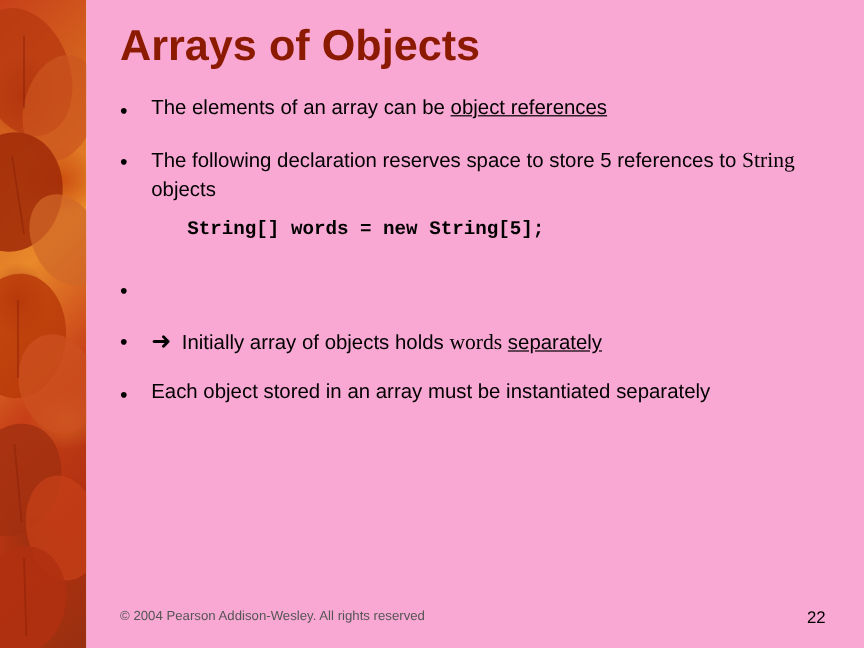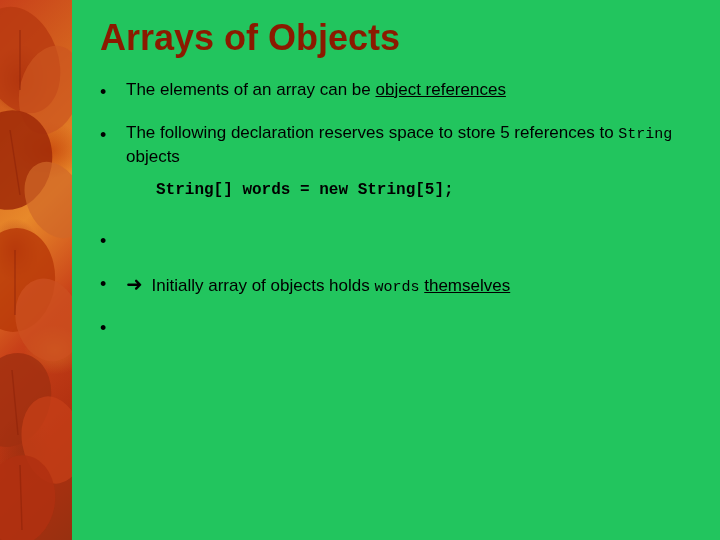--- a/index.html
+++ b/index.html
@@ -45,21 +45,21 @@
       z-index: 0;
     }
 
     
     .content-area {
       position: absolute;
       top: 0;
       left: 72px;
       right: 0;
       bottom: 0;
-      background: #22c55e;
+      background: #f9a8d4;
       z-index: 1;
       padding: 18px 32px 18px 28px;
       display: flex;
       flex-direction: column;
     }
 
     .slide-title {
       font-size: 36px;
       font-weight: bold;
       color: #8B1A00;
@@ -101,22 +101,22 @@
     .code-block {
       font-family: 'Courier New', Courier, monospace;
       font-size: 16px;
       background: transparent;
       margin: 10px 0 10px 30px;
       color: #000;
       font-weight: bold;
     }
 
     code {
-      font-family: Liberation Mono, monospace;
-      font-size: 15px;
+      font-family: Liberation Serif, serif;
+      font-size: 18px;
     }
 
     .arrow-bullet {
       font-size: 20px;
       margin-right: 4px;
     }
 
     .footer {
       display: flex;
       justify-content: space-between;
@@ -192,24 +192,31 @@
       </span>
     </li>
 
     <li class="bullet-item">
       <span class="bullet-dot">•</span>
     </li>
 
     <li class="bullet-item">
       <span class="bullet-dot">•</span>
       <span class="bullet-text">
-        <span class="arrow-bullet">➜</span> Initially array of objects holds <code>words</code> <span class="underline">themselves</span>
-      </span>
-    </li>
-
-    <li class="bullet-item">
-      <span class="bullet-dot">•</span>
+        <span class="arrow-bullet">➜</span> Initially array of objects holds <code>words</code> <span class="underline">separately</span>
+      </span>
+    </li>
+
+    <li class="bullet-item">
+      <span class="bullet-dot">•</span>
+      <span class="bullet-text">
+        Each object stored in an array must be instantiated separately
+      </span>
     </li>
 
   </ul>
 
+  <div class="footer">
+    <span class="footer-text">© 2004 Pearson Addison-Wesley. All rights reserved</span>
+    <span class="footer-page">22</span>
+  </div>
 
 </div>
 
 </body></html>

